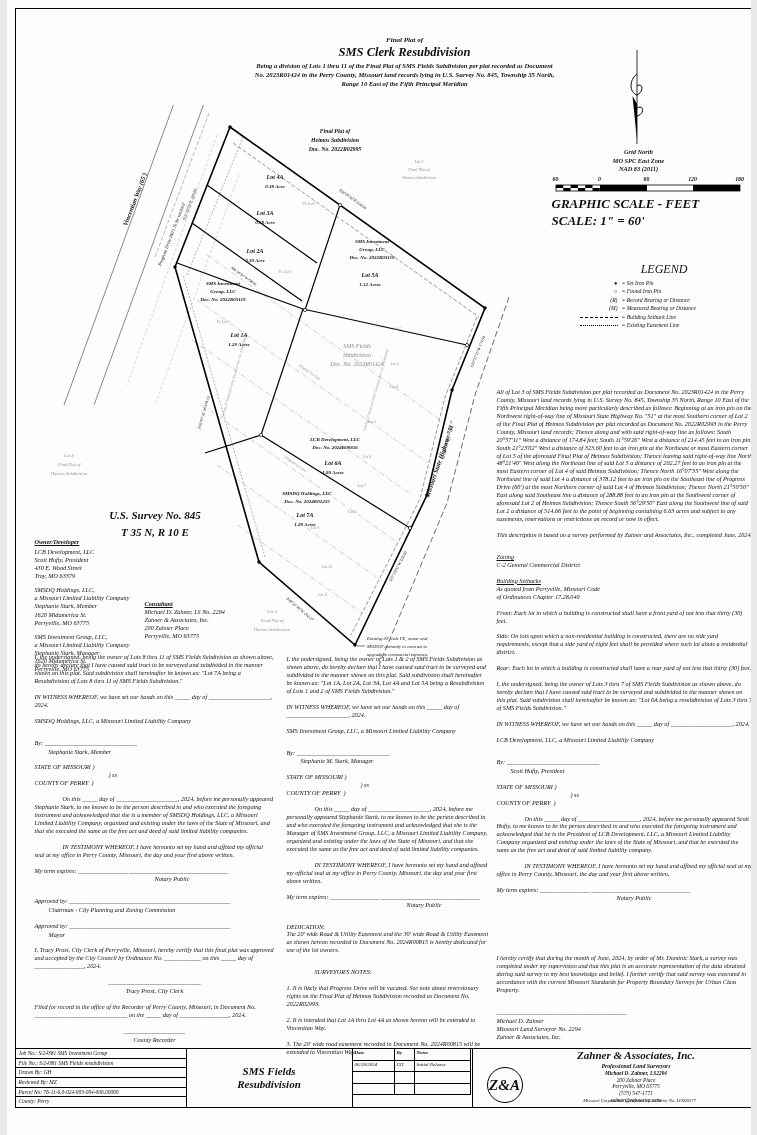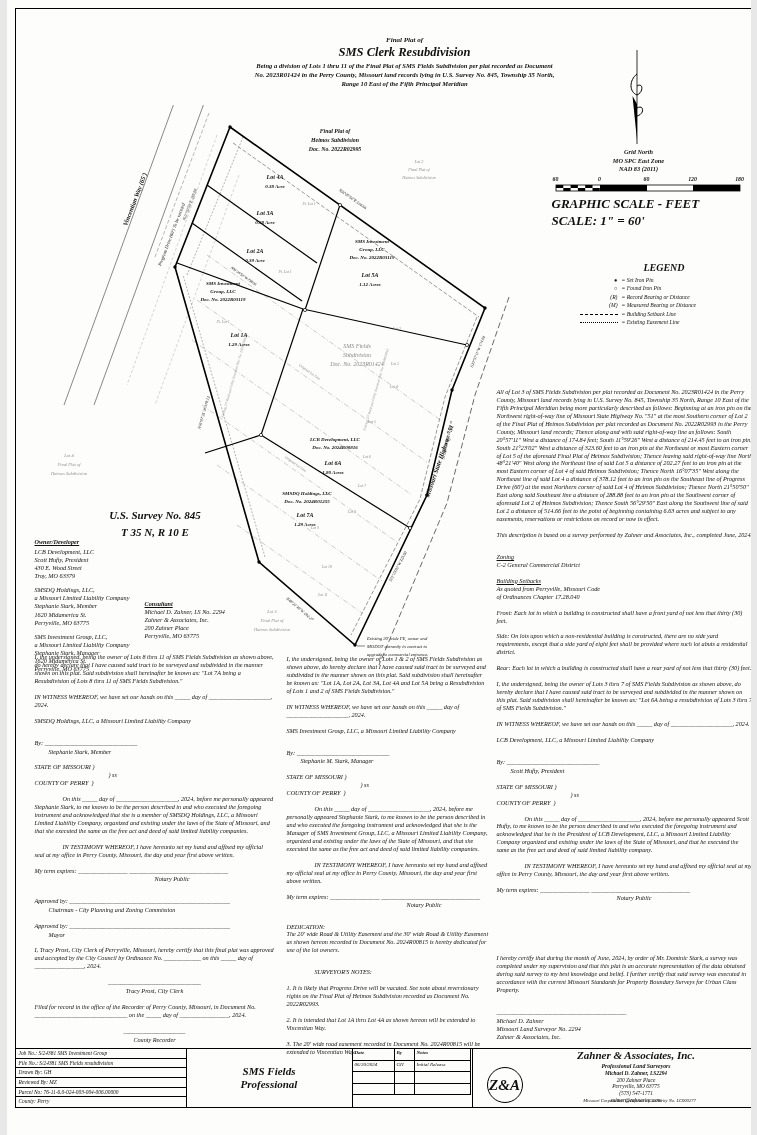--- a/index.html
+++ b/index.html
@@ -17,21 +17,21 @@
   .hdr .l2{font-size:12.5px;font-weight:bold;margin:1px 0 2px;}
   .hdr .l3{font-size:6.6px;font-weight:bold;line-height:1.35;}
   
   .gridnorth{left:592px;top:148px;width:80px;text-align:center;font-size:6.3px;font-weight:bold;line-height:1.35;}
   .scalewrap{left:545px;top:176px;width:194px;font-size:5.8px;}
   .scalelabels{position:relative;height:8px;font-weight:bold;}
   .scalelabels span{position:absolute;top:0;transform:translateX(-50%);}
   .scalecap{font-size:13px;font-weight:bold;margin-top:2px;line-height:1.3;}
   
   .legend{left:565px;top:260px;width:185px;font-size:5.6px;line-height:1.5;}
-  .legend .ttl{text-align:center;font-weight:bold;font-size:10px;margin-bottom:1px;}
+  .legend .ttl{text-align:center;font-weight:normal;font-size:12px;margin-bottom:1px;}
   .lg-row{display:flex;align-items:center;}
   .lg-sym{width:46px;text-align:right;padding-right:4px;flex:none;}
   .dashsample{display:inline-block;width:38px;height:0;vertical-align:middle;}
   .d1{border-top:1px dashed #000;}
   .d2{border-top:1px dotted #000;}
   
   .col{font-size:6.2px;line-height:1.28;}
   .col p{margin:0 0 8px;}
   .ownerblock{font-size:6.2px;line-height:1.3;}
   .ind{text-indent:28px;}
@@ -394,21 +394,21 @@
       <div class="inforow">Job No.:  S/24381 SMS Investment Group</div>
       <div class="inforow">File No.:  S/24381 SMS Fields resubdivision</div>
       <div class="inforow">Drawn By: GH</div>
       <div class="inforow">Reviewed By: MZ</div>
       <div class="inforow">Parcel No: 76-11-6.0-024-003-004-006.00000</div>
       <div class="inforow">County: Perry</div>
     </div>
     <div class="fbox ftitle" style="left:172px;width:166px;">
       <div>
         <div>SMS Fields</div>
-        <div>Professional</div>
+        <div>Resubdivision</div>
       </div>
     </div>
     <div class="fbox" style="left:338px;width:120px;">
       <div class="revgrid">
         <div class="b">Date</div>
         <div class="b">By</div>
         <div class="b">Notes</div>
         <div>06/20/2024</div>
         <div>GH</div>
         <div>Initial Release</div>

